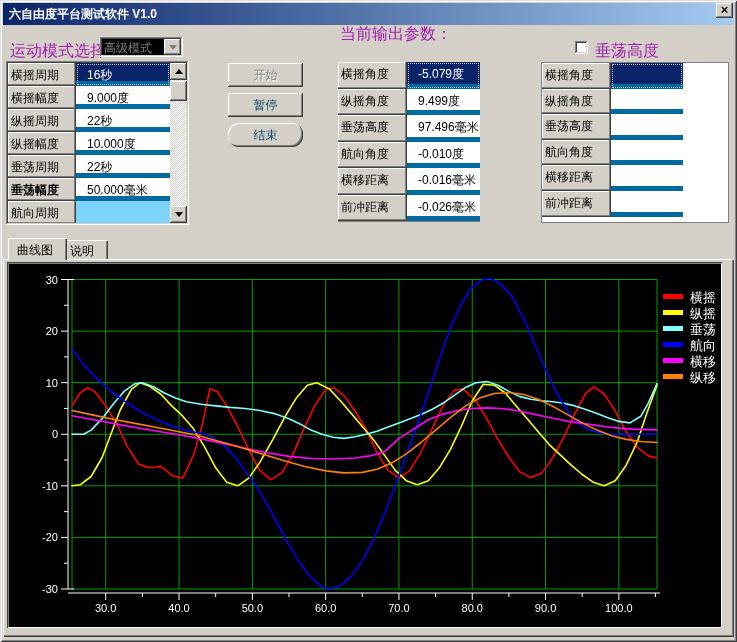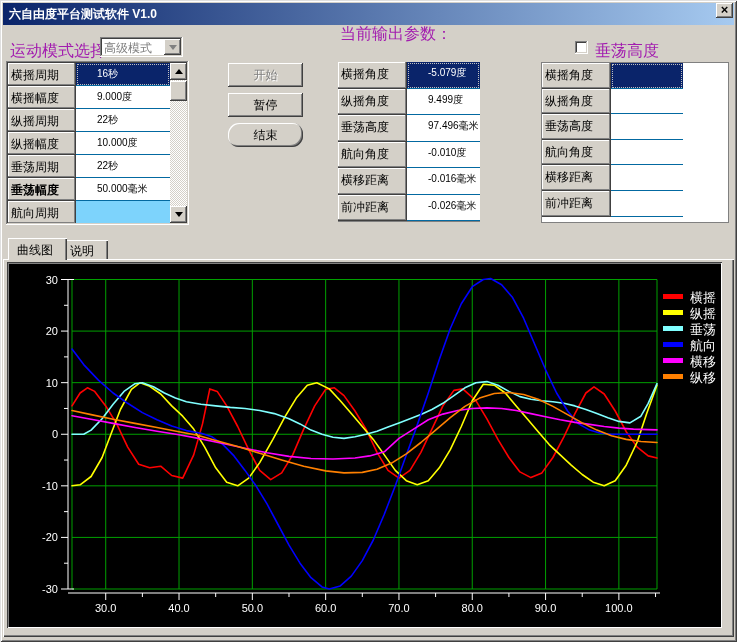--- a/index.html
+++ b/index.html
@@ -7,41 +7,41 @@
   body{font-family:"Liberation Sans","DejaVu Sans",sans-serif;}
   .window{position:relative;width:737px;height:642px;background:#d4d0c8;overflow:hidden;
     box-shadow:inset 1px 1px #dfdfdf,inset -1px -1px #404040,inset 2px 2px #ffffff,inset -2px -2px #808080;}
   .titlebar{position:absolute;left:3px;top:3px;width:731px;height:22px;
     background:linear-gradient(to right,#0a246a,#a6caf0);color:#ffffff;font-weight:bold;font-size:12px;
     display:flex;align-items:center;padding-left:6px;}
   .close-btn{position:absolute;right:4px;top:3px;width:17px;height:15px;background:#d4d0c8;color:#000;
     font-size:13px;font-weight:bold;line-height:13px;text-align:center;cursor:default;
     box-shadow:inset -1px -1px #404040,inset 1px 1px #ffffff,inset -2px -2px #808080;}
   .lbl{position:absolute;font-size:16px;color:#a21caf;}
-  .combo{position:absolute;left:100px;top:37px;width:83px;height:20px;background:#ffffff;
+  .combo{position:absolute;left:100px;top:37px;width:83px;height:20px;background:#000000;
     box-shadow:inset -1px -1px #ffffff,inset 1px 1px #808080,inset -2px -2px #d4d0c8,inset 2px 2px #404040;}
   .combo .val{position:absolute;left:4px;top:3px;font-size:12px;color:#808080;}
   .combo .drop{position:absolute;right:2px;top:2px;width:17px;height:16px;background:#d4d0c8;
     box-shadow:inset -1px -1px #404040,inset 1px 1px #ffffff,inset -2px -2px #808080;
     display:flex;align-items:center;justify-content:center;}
   .combo .drop .arr{width:0;height:0;border-left:4px solid transparent;border-right:4px solid transparent;border-top:5px solid #808080;}
   .checkbox{position:absolute;left:575px;top:41px;width:13px;height:13px;background:#ffffff;
     box-shadow:inset -1px -1px #ffffff,inset 1px 1px #808080,inset -2px -2px #d4d0c8,inset 2px 2px #404040;}
-  .btn{position:absolute;left:228px;width:75px;height:24px;background:#d4d0c8;font-size:12px;color:#000000;
+  .btn{position:absolute;left:228px;width:75px;height:24px;background:#d4d0c8;font-size:12px;color:#0c4a6e;
     display:flex;align-items:center;justify-content:center;
     box-shadow:inset -1px -1px #404040,inset 1px 1px #ffffff,inset -2px -2px #808080,inset 2px 2px #d4d0c8;}
   .btn.disabled{color:#808080;text-shadow:1px 1px #ffffff;}
   .listbox{position:absolute;background:#7dd3fc;
     box-shadow:inset -1px -1px #ffffff,inset 1px 1px #808080,inset -2px -2px #d4d0c8,inset 2px 2px #404040;}
   .grid{position:absolute;overflow:hidden;}
   .grow{display:flex;width:100%;}
   .gcell-label{background:#d4d0c8;font-size:12px;color:#000;padding:4px 2px 0 3px;flex:none;
     box-shadow:inset -1px -1px #808080,inset 1px 1px #ffffff;border-right:1px solid #404040;border-bottom:1px solid #404040;}
-  .gcell-value{background:#ffffff;font-size:10px;color:#000;padding:4px 2px 0 21px;flex:1;
-    border-bottom:1px solid #0369a1;white-space:nowrap;overflow:hidden;}
+  .gcell-value{background:#ffffff;font-size:12px;color:#000;padding:4px 2px 0 11px;flex:1;
+    border-bottom:5px solid #0369a1;white-space:nowrap;overflow:hidden;}
   .gcell-value.selected{background:#0a246a;color:#ffffff;outline:1px dotted #c0c0c0;outline-offset:-2px;}
   .scrollbar{position:absolute;width:17px;background:#fff;
     background-image:linear-gradient(45deg,#d4d0c8 25%,transparent 25%,transparent 75%,#d4d0c8 75%),
                      linear-gradient(45deg,#d4d0c8 25%,transparent 25%,transparent 75%,#d4d0c8 75%);
     background-size:2px 2px;background-position:0 0,1px 1px;}
   .sb-btn{position:absolute;left:0;width:17px;height:17px;background:#d4d0c8;
     box-shadow:inset -1px -1px #404040,inset 1px 1px #ffffff,inset -2px -2px #808080;
     display:flex;align-items:center;justify-content:center;}
   .sb-up .arr{width:0;height:0;border-left:4px solid transparent;border-right:4px solid transparent;border-bottom:5px solid #000;}
   .sb-down .arr{width:0;height:0;border-left:4px solid transparent;border-right:4px solid transparent;border-top:5px solid #000;}

